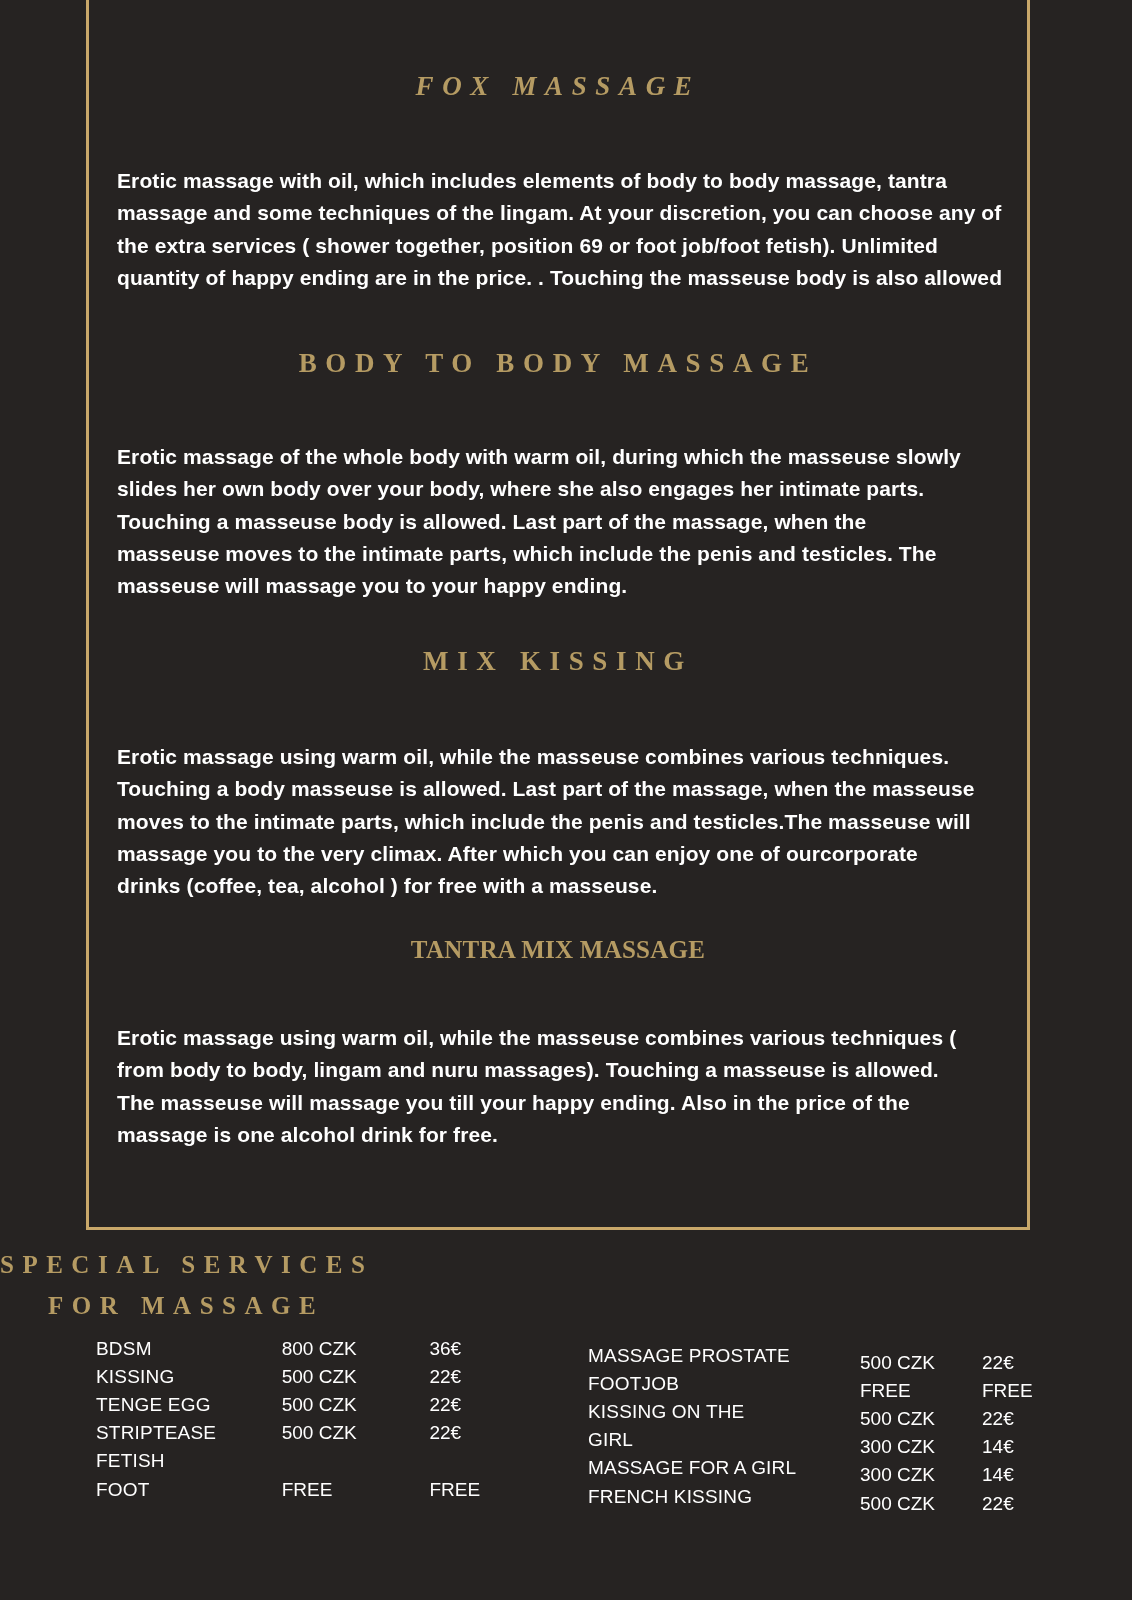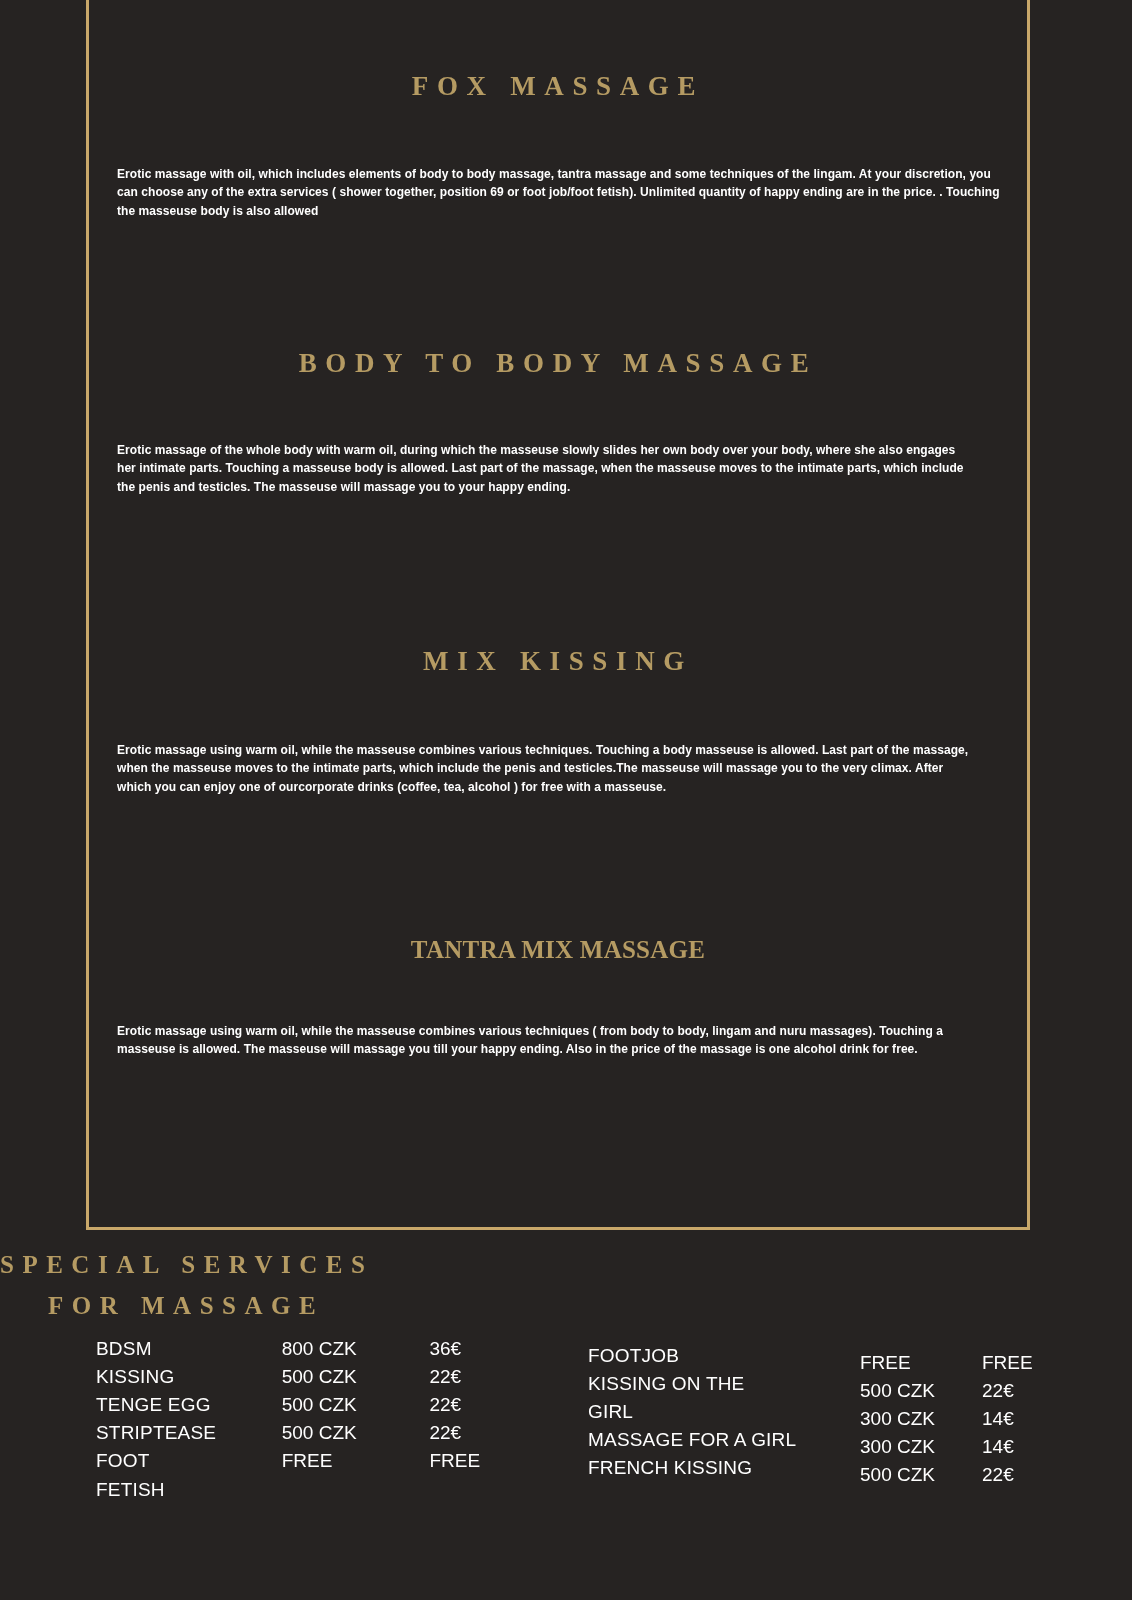--- a/index.html
+++ b/index.html
@@ -54,27 +54,27 @@
   }
 
   h2.section-title.tight {
     letter-spacing: 0.01em;
     font-size: 25px;
   }
 
   p.body-text {
     margin: 0;
     color: #ffffff;
-    font-size: 12px;
+    font-size: 21px;
     line-height: 1.54;
     font-weight: bold;
     letter-spacing: 0.005em;
   }
 
-  .blk-fox-title { position: absolute; left: 28px; right: 28px; top: 78px; }
+  .blk-fox-title { position: absolute; left: 28px; right: 28px; top: 78px; font-style: italic; }
   .blk-fox-text  { position: absolute; left: 28px; width: 898px; top: 172px; }
 
   .blk-b2b-title { position: absolute; left: 28px; right: 28px; top: 355px; }
   .blk-b2b-text  { position: absolute; left: 28px; width: 850px; top: 448px; }
 
   .blk-mix-title { position: absolute; left: 28px; right: 28px; top: 653px; }
   .blk-mix-text  { position: absolute; left: 28px; width: 860px; top: 748px; }
 
   .blk-tantra-title { position: absolute; left: 28px; right: 28px; top: 943px; }
   .blk-tantra-text  { position: absolute; left: 28px; width: 860px; top: 1029px; }
@@ -192,37 +192,42 @@
             <td class="name">TENGE EGG</td>
             <td class="czk">500 CZK</td>
             <td class="eur">22€</td>
           </tr>
           <tr>
             <td class="name">STRIPTEASE</td>
             <td class="czk">500 CZK</td>
             <td class="eur">22€</td>
           </tr>
           <tr>
+            <td class="name">FETISH</td>
+            <td class="czk"></td>
+            <td class="eur"></td>
+          </tr>
+          <tr>
             <td class="name">FOOT</td>
             <td class="czk">FREE</td>
             <td class="eur">FREE</td>
           </tr>
-          <tr>
-            <td class="name">FETISH</td>
-            <td class="czk"></td>
-            <td class="eur"></td>
-          </tr>
         </tbody>
       </table>
     </div>
 
     <div class="col-right">
       <table class="prices">
         <tbody>
           <tr>
+            <td class="name">MASSAGE PROSTATE</td>
+            <td class="czk">500 CZK</td>
+            <td class="eur">22€</td>
+          </tr>
+          <tr>
             <td class="name">FOOTJOB</td>
             <td class="czk">FREE</td>
             <td class="eur">FREE</td>
           </tr>
           <tr>
             <td class="name">KISSING ON THE</td>
             <td class="czk">500 CZK</td>
             <td class="eur">22€</td>
           </tr>
           <tr>

